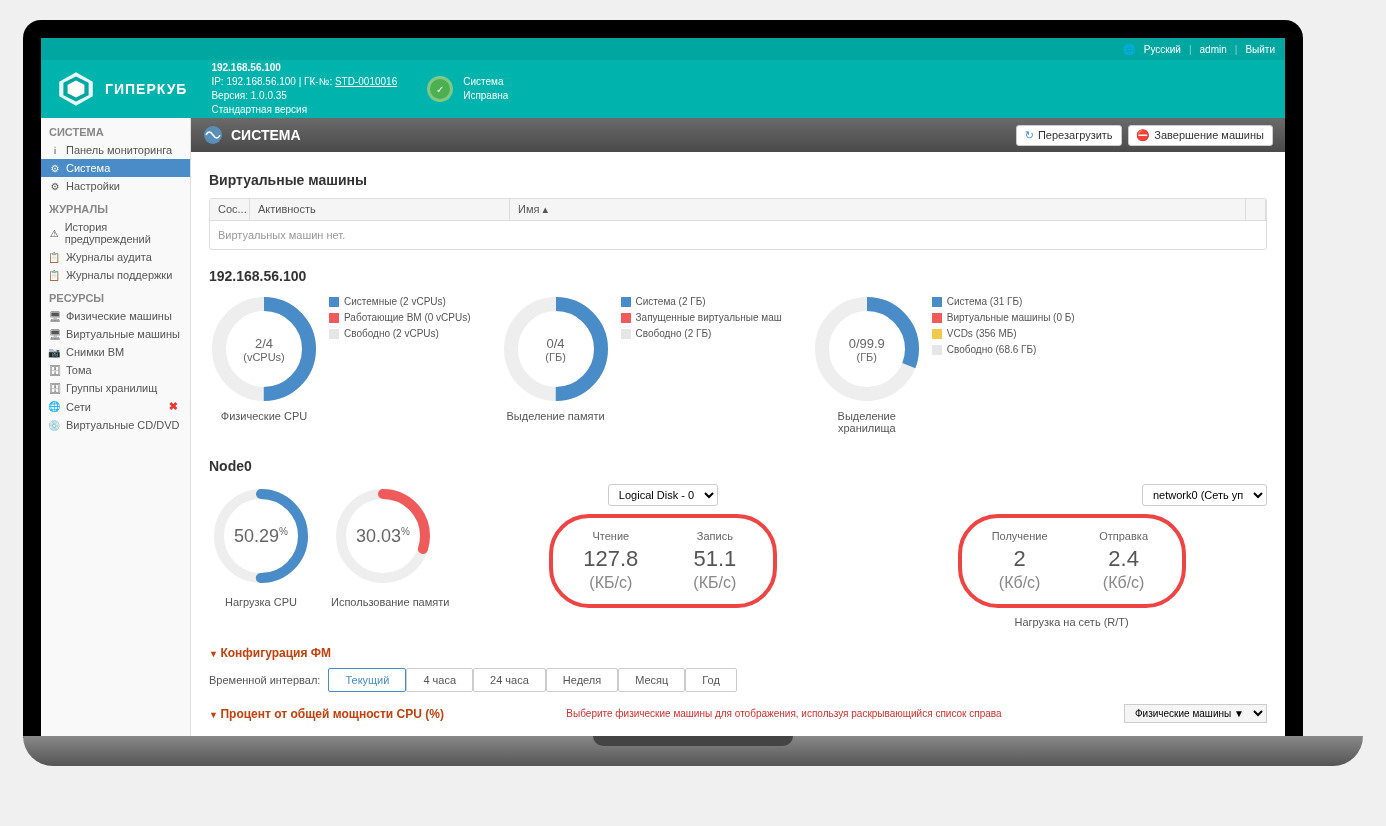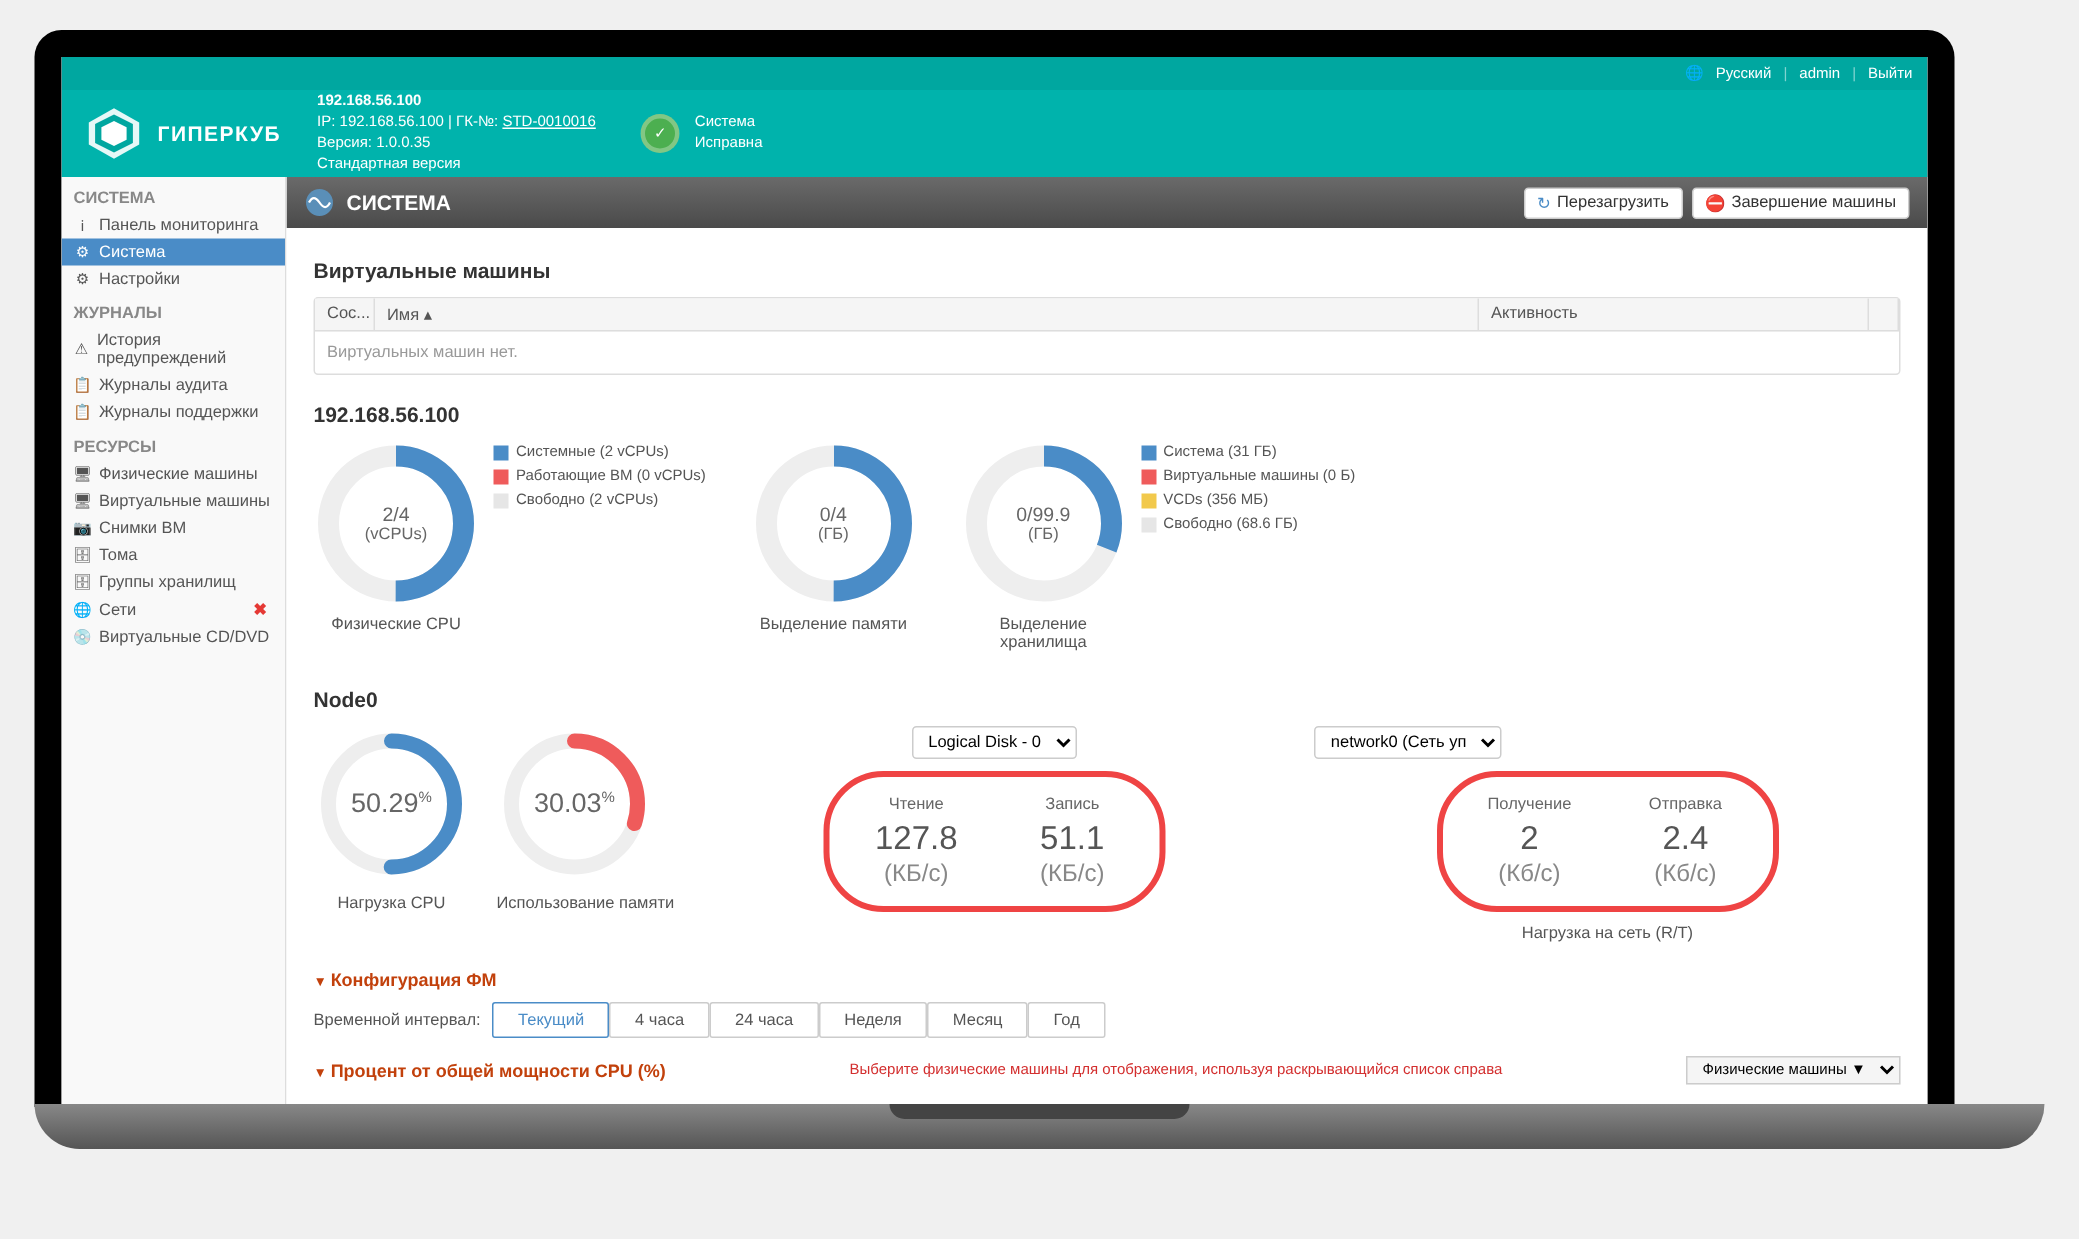--- a/index.html
+++ b/index.html
@@ -194,22 +194,22 @@
                   <span>Завершение машины</span>
                 </button>
       </div>
     </div>
 
     <div class="main-body">
       <div class="section-title">Виртуальные машины</div>
       <div class="table">
         <div class="table-head">
           <div style="width:40px">Сос...</div>
+          <div style="flex:0 0 260px">Активность</div>
           <div style="flex:1">Имя ▴</div>
-          <div style="flex:0 0 260px">Активность</div>
           <div style="width:20px"></div>
         </div>
         <div class="table-body">Виртуальных машин нет.</div>
       </div>
 
       <div class="ip-title">192.168.56.100</div>
       <div class="donut-row" id="donut-row">
                 <div class="donut-block">
                   <div>
                     <div class="donut"><svg width="110" height="110">
@@ -239,20 +239,34 @@
                 <div class="donut-block">
                   <div>
                     <div class="donut"><svg width="110" height="110">
                         <circle cx="55" cy="55" r="45" stroke="#eee" stroke-width="14" fill="none"></circle>
                         <circle cx="55" cy="55" r="45" stroke="#4a8cc7" stroke-width="14" fill="none" stroke-dasharray="282.7433388230814" stroke-dashoffset="141.3716694115407"></circle>
                       </svg><div class="donut-center">
                         <div class="big">0/4</div>
                         <div>(ГБ)</div>
                       </div></div>
                     <div class="donut-label">Выделение памяти</div>
+                  </div>
+                  <div class="legend">
+                    <div class="legend-item">
+                      <span class="legend-sw" style="background:#4a8cc7"></span>
+                      <span>Система (2 ГБ)</span>
+                    </div>
+                    <div class="legend-item">
+                      <span class="legend-sw" style="background:#ef5b5b"></span>
+                      <span>Запущенные виртуальные маш</span>
+                    </div>
+                    <div class="legend-item">
+                      <span class="legend-sw" style="background:#e6e6e6"></span>
+                      <span>Свободно (2 ГБ)</span>
+                    </div>
                   </div>
                 </div>
                 <div class="donut-block">
                   <div>
                     <div class="donut"><svg width="110" height="110">
                         <circle cx="55" cy="55" r="45" stroke="#eee" stroke-width="14" fill="none"></circle>
                         <circle cx="55" cy="55" r="45" stroke="#4a8cc7" stroke-width="14" fill="none" stroke-dasharray="282.7433388230814" stroke-dashoffset="195.09290378792613"></circle>
                       </svg><div class="donut-center">
                         <div class="big">0/99.9</div>
                         <div>(ГБ)</div>
@@ -308,21 +322,21 @@
                         <div class="metric-unit">(КБ/с)</div>
                       </div>
               <div class="metric">
                         <div class="metric-title">Запись</div>
                         <div class="metric-val">51.1</div>
                         <div class="metric-unit">(КБ/с)</div>
                       </div>
             </div>
           </div>
           <div class="gauge-block" style="flex:1">
-            <div style="display:flex;justify-content:flex-start;margin-bottom:8px">
+            <div style="display:flex;justify-content:flex-end;margin-bottom:8px">
                       <select class="node-select"><option>network0 (Сеть уп</option></select>
                     </div>
             <div class="metric-box" style="margin:0 auto;width:fit-content">
               <div class="metric">
                         <div class="metric-title">Получение</div>
                         <div class="metric-val">2</div>
                         <div class="metric-unit">(Кб/с)</div>
                       </div>
               <div class="metric">
                         <div class="metric-title">Отправка</div>

